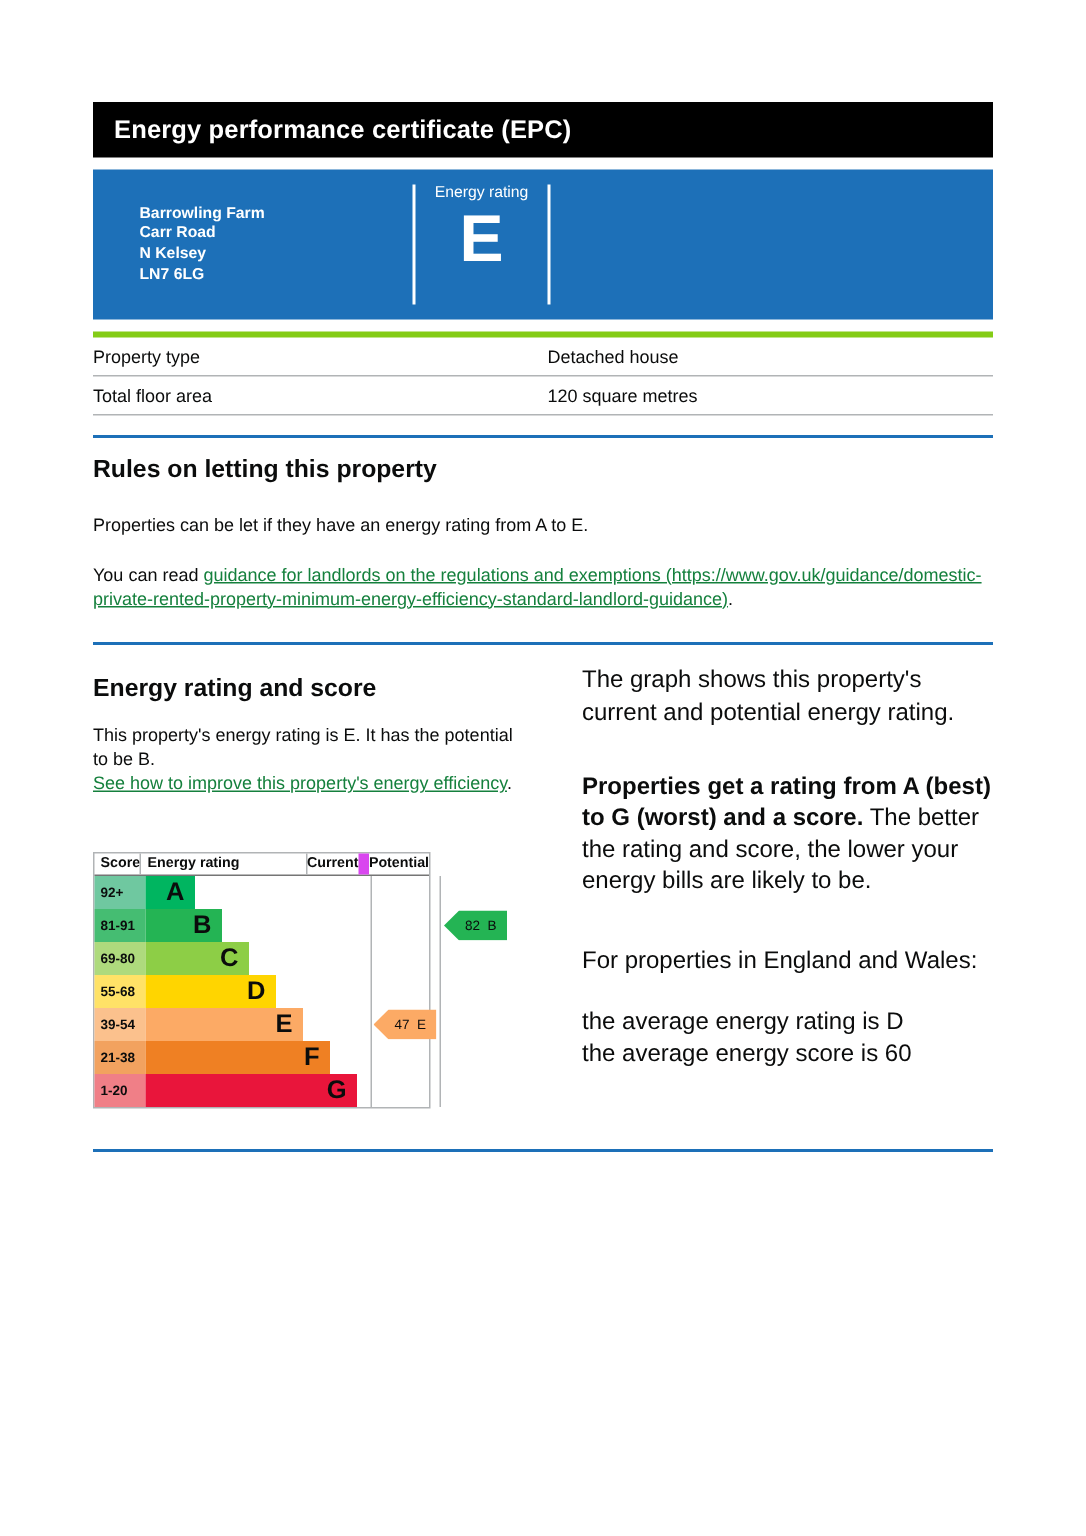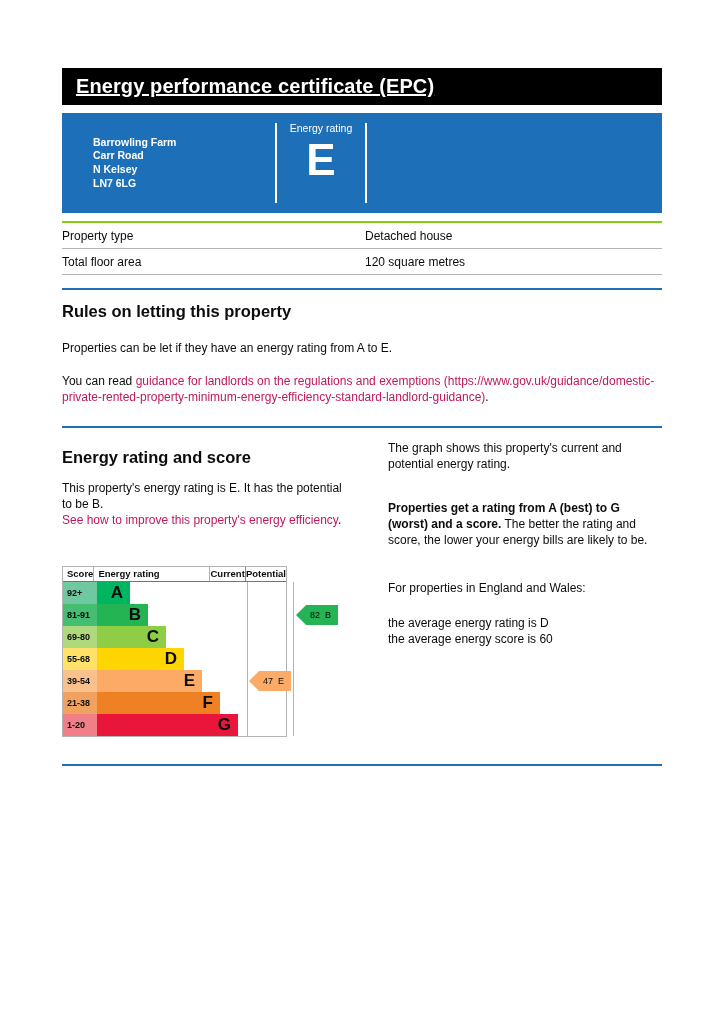--- a/index.html
+++ b/index.html
@@ -3,73 +3,73 @@
 <meta charset="utf-8">
 <style>
   * { margin: 0; padding: 0; box-sizing: border-box; }
   html, body { background: #ffffff; }
   body { font-family: "Liberation Sans", sans-serif; color: #0b0c0c; }
   .page { position: relative; width: 724px; height: 1024px; background: #fff; overflow: hidden; }
   .content { position: absolute; left: 62px; top: 68px; width: 600px; }
 
   
   .banner { background: #000; color: #fff; height: 37px; display: flex; align-items: center; padding-left: 14px; }
-  .banner h1 { font-size: 20px; font-weight: 700; letter-spacing: 0.1px; text-decoration: underline; }
+  .banner h1 { font-size: 17px; font-weight: 700; letter-spacing: 0.1px; }
 
   
   .summary-box { margin-top: 8px; height: 100px; background: #1d70b8; color: #fff; display: flex; }
   .addr { width: 213px; display: flex; flex-direction: column; justify-content: center; padding-left: 31px; font-size: 10.5px; font-weight: 700; line-height: 1.3; }
   .vdiv { width: 2px; background: #fff; margin: 10px 0; }
   .rating-cell { width: 88px; text-align: center; padding-top: 9px; }
   .rating-cell .lbl { font-size: 10.5px; font-weight: 400; }
   .rating-cell .big { font-size: 44px; font-weight: 700; line-height: 1.1; margin-top: 2px; }
   .validity { flex: 1; padding: 12px 17px 0 26px; font-size: 10.5px; font-weight: 700; }
   .vrow { display: flex; }
   .vrow .vlabel { width: 110px; padding-right: 30px; line-height: 1.35; }
   .vrow .vvalue { flex: 1; line-height: 1.35; }
   .vhr { border: 0; border-top: 2px solid #fff; margin: 9px 0 10px 0; }
 
   
-  .ptable { margin-top: 8px; border-top: 2px solid #84cc16; }
+  .ptable { margin-top: 8px; border-top: 4px solid #84cc16; }
   .ptable-row { display: flex; border-bottom: 1px solid #b1b4b6; height: 26px; align-items: center; font-size: 12px; }
   .ptable-row .plabel { width: 303px; }
   .ptable-row .pvalue { flex: 1; }
 
   
   .blue-rule { border: 0; border-top: 2px solid #1d70b8; }
   .rule-1 { margin-top: 13px; }
   .rule-2 { margin-top: 21px; }
   .rule-3 { margin-top: 27px; }
   h2 { font-size: 16.5px; font-weight: 700; margin-top: 12px; }
   p.body-text { font-size: 12px; line-height: 1.32; }
-  a.doc-link { color: #be185d; cursor: pointer; }
+  a.doc-link { color: #15803d; text-decoration: underline; cursor: pointer; }
 
   .rules-section p.p1 { margin-top: 20px; }
   .rules-section p.p2 { margin-top: 17px; width: 600px; }
 
   
   .twocol { display: flex; margin-top: 8px; }
   .col-left { width: 312px; }
   .col-right { width: 274px; margin-left: 14px; }
   .col-left p.p1 { margin-top: 14px; width: 290px; }
   .col-left p.p2 { width: 290px; }
-  .col-right p { font-size: 12px; line-height: 1.32; }
+  .col-right p { font-size: 16px; line-height: 1.32; }
   .col-right .rp1 { margin-top: 5px; }
   .col-right .rp2 { margin-top: 28px; }
   .col-right .rp3 { margin-top: 32px; }
   .col-right .rp4 { margin-top: 20px; }
 
   
   .epc-chart { margin-top: 37px; width: 225px; border: 1px solid #b1b4b6; background: #fff; }
   .epc-head { display: flex; height: 15px; font-size: 9.5px; font-weight: 700; align-items: center; border-bottom: 1px solid #757575; }
   .epc-head .hc { height: 100%; display: flex; align-items: center; }
   .epc-head .hc.score { width: 34px; padding-left: 4px; }
   .epc-head .hc.erating { width: 150px; padding-left: 4px; border-left: 1px solid #b1b4b6; }
   .epc-head .hc.current { width: 46px; border-left: 1px solid #b1b4b6; justify-content: center; }
-  .epc-head .hc.potential { width: 47px; border-left: 1px solid #d946ef; justify-content: center; text-align: right; }
+  .epc-head .hc.potential { width: 47px; border-left: 7px solid #d946ef; justify-content: center; text-align: right; }
   .epc-body { position: relative; height: 154px; }
   .col-line { position: absolute; top: 0; bottom: 0; width: 0; border-left: 1px solid #b1b4b6; }
   .band-row { display: flex; height: 22px; }
   .band-score { width: 34px; font-size: 9px; font-weight: 700; display: flex; align-items: center; padding-left: 4px; }
   .band-bar { color: #0b0c0c; font-size: 17px; font-weight: 700; display: flex; align-items: center; justify-content: flex-end; padding-right: 7px; line-height: 1; }
   .epc-arrow { position: absolute; width: 42px; height: 20px; clip-path: polygon(0 50%, 24% 0, 100% 0, 100% 100%, 24% 100%); display: flex; align-items: center; justify-content: center; padding-left: 7px; font-size: 9px; font-weight: 400; color: #0b0c0c; gap: 5px; }
 </style>
 </head>
 <body>
 

